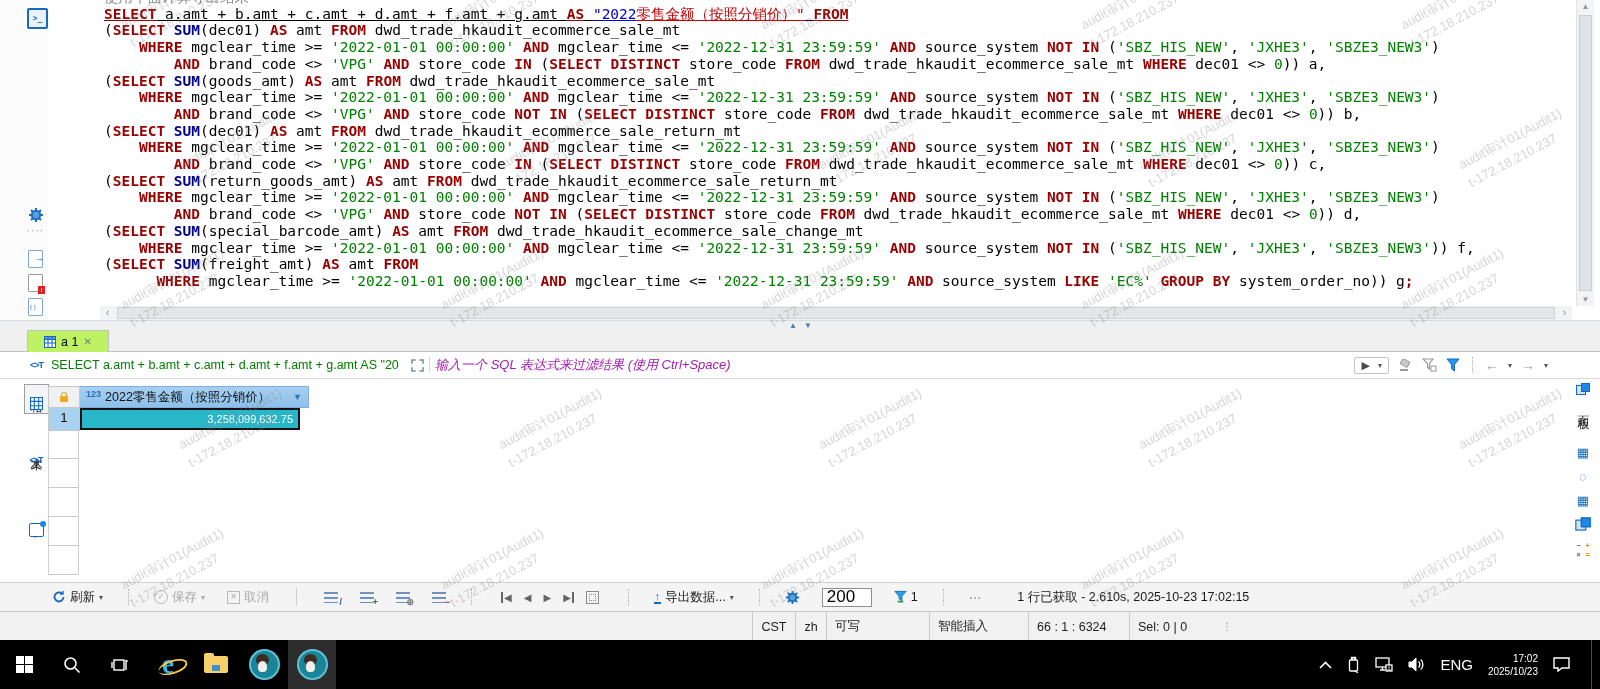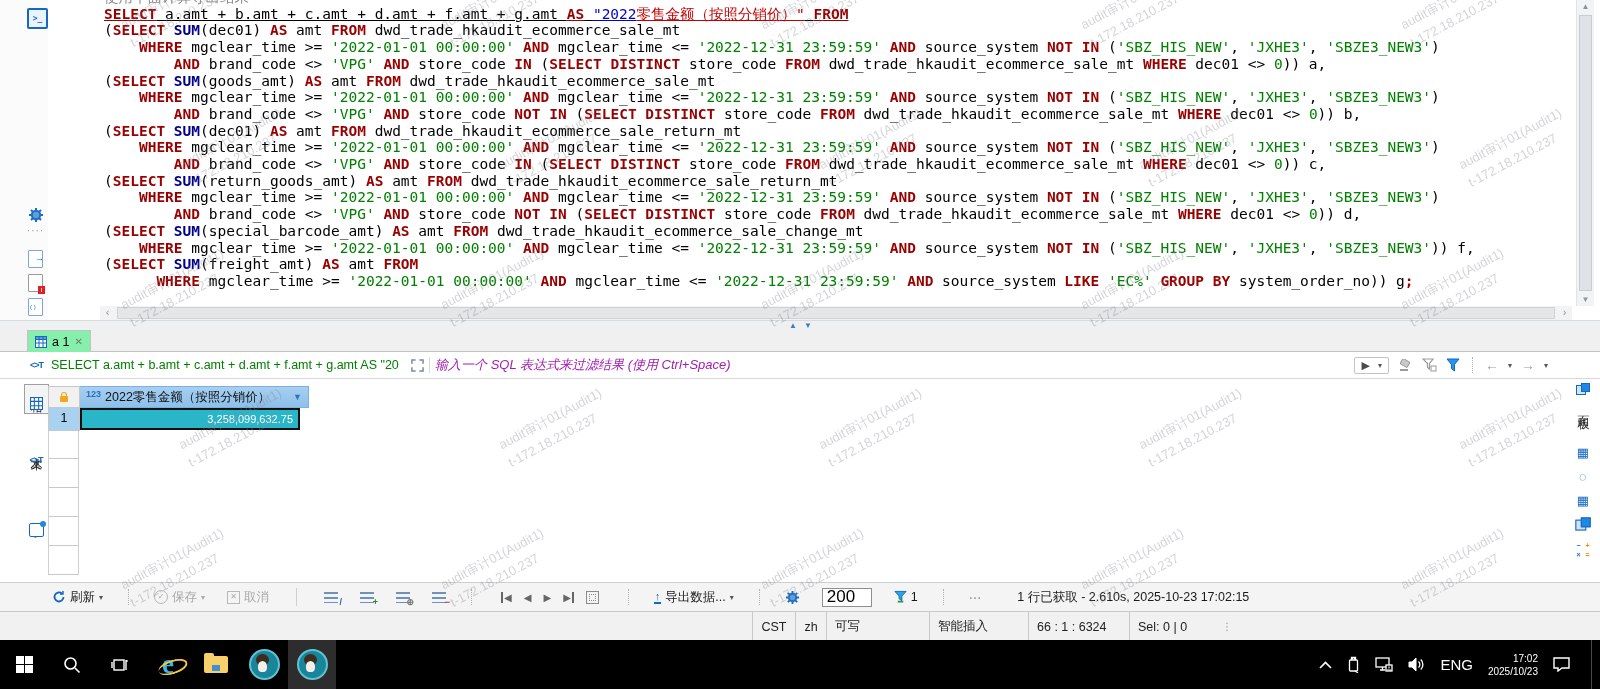--- a/index.html
+++ b/index.html
@@ -44,22 +44,22 @@
   #editor-hscroll .arr{position:absolute;top:0;width:15px;height:14px;text-align:center;line-height:13px;color:#8f9398;font-size:11px}
   #editor-hscroll .thumb{position:absolute;left:17px;right:17px;top:1px;bottom:1px;background:#e4e6e8;border:1px solid #cfd2d6}
 
   
   #sash{position:absolute;top:320px;left:0;width:1600px;height:10px;background:#eef0f2;border-top:1px solid #dadada}
   #sash .chev{position:absolute;top:0;font-size:8px;color:#3f7fc1;line-height:9px}
 
   
   #results{position:absolute;top:330px;left:0;width:1600px;height:281px;background:#fff}
   #tabbar{position:relative;height:21px;background:#f0f0f0;border-bottom:1px solid #c2c2c2}
-  .tab{position:absolute;left:27px;top:0;height:21px;background:#86efac;border:1px solid #c2c2c2;border-bottom:none;
-       display:flex;align-items:center;gap:5px;padding:0 7px;font-size:12.5px;z-index:3}
+  .tab{position:absolute;left:27px;top:0;height:21px;background:#bef264;border:1px solid #c2c2c2;border-bottom:none;
+       display:flex;align-items:center;gap:5px;padding:0 16px;font-size:12.5px;z-index:3}
   .tab .close{color:#777;font-size:10px}
 
   #filterbar{height:26px;background:#fff;border-bottom:1px solid #d8d8d8;display:flex;align-items:center}
   .ico-sqlexp{color:#1468bf;font-weight:bold;font-size:9px;margin-left:30px;letter-spacing:-1px}
   .fsql{color:#008000;font-size:12.5px;white-space:nowrap;overflow:hidden;width:360px;margin-left:8px}
   .fsep{width:1px;height:16px;background:#d8d8d8;margin:0 5px}
   .fph{color:#a21caf;font-style:italic;font-size:13px;white-space:nowrap}
   .fright{margin-left:auto;display:flex;align-items:center;gap:9px;margin-right:52px}
   .playbox{display:flex;align-items:center;gap:8px;border:1px solid #c4c4c4;border-radius:2px;padding:1px 6px;background:#fff}
   .gi{color:#9b9b9b}

